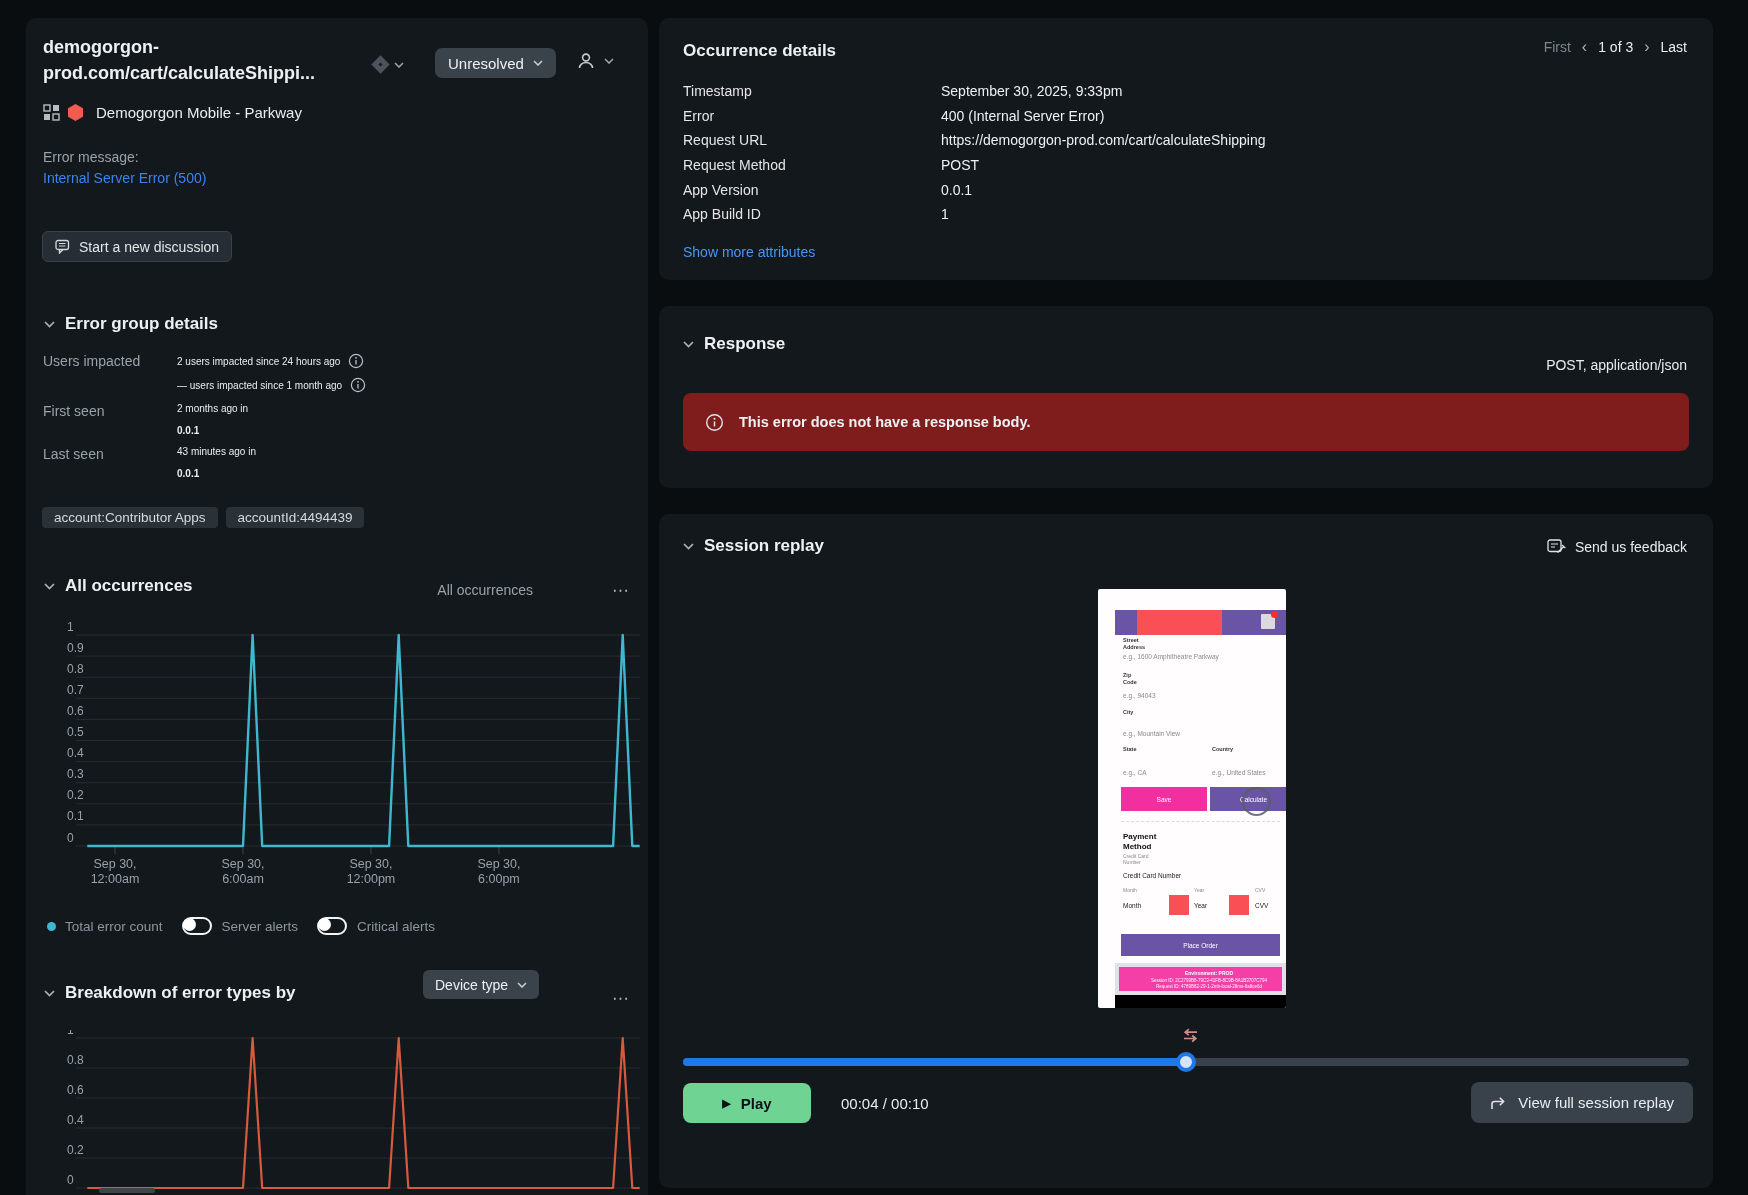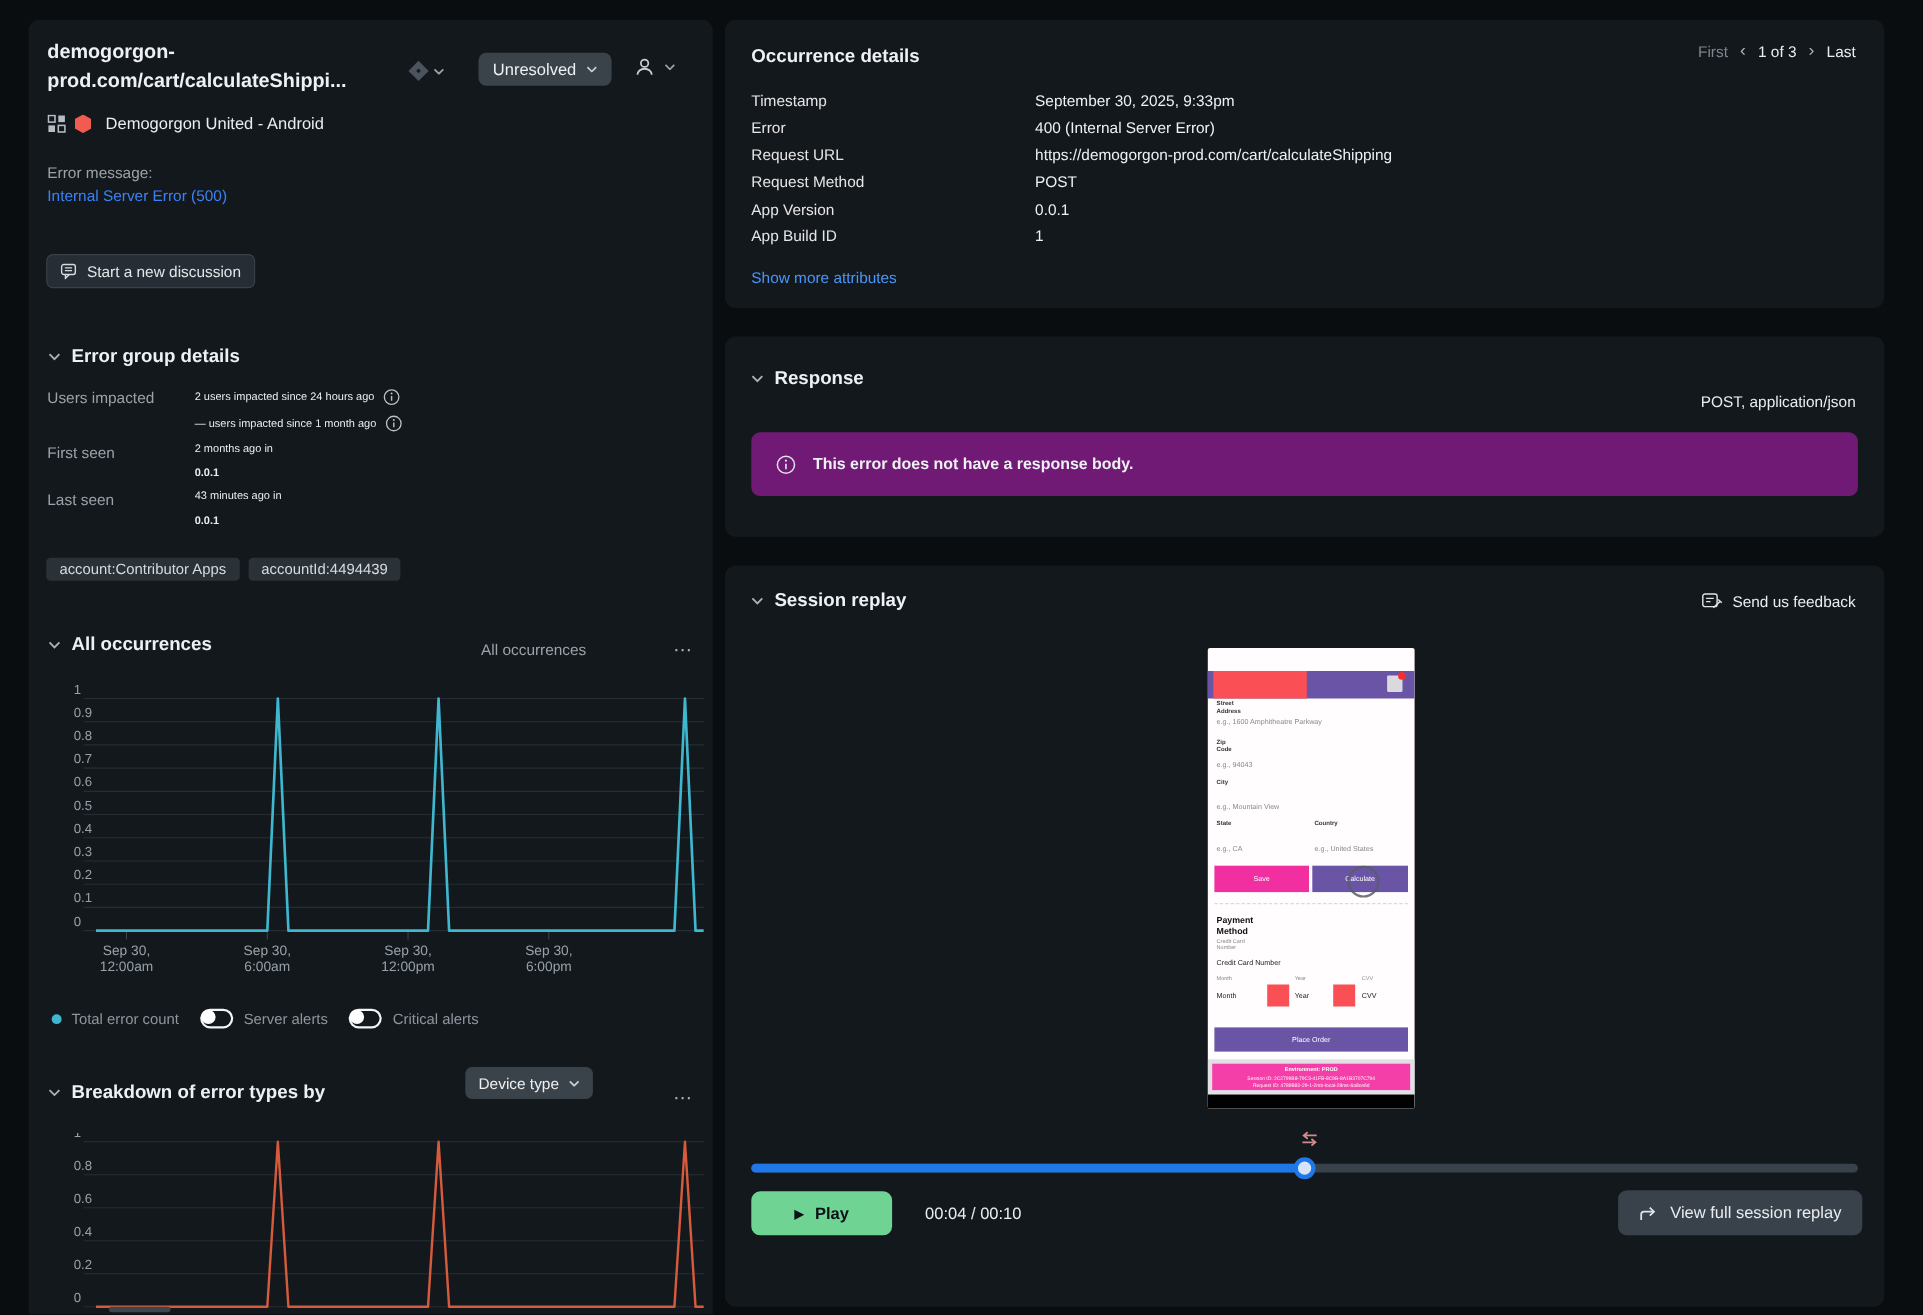--- a/index.html
+++ b/index.html
@@ -45,38 +45,38 @@
   .pager{position:absolute;right:26px;top:21px;display:flex;align-items:center;gap:11px;font-size:14px;color:#e9edf0;}
   .pager .muted{color:#7d868e;cursor:pointer;}
   .pager .nav{color:#aab2b9;font-size:16px;cursor:pointer;line-height:14px;}
   .rp-title{position:absolute;left:24px;font-size:17px;font-weight:700;color:#eef1f3;}
   .detail-rows{position:absolute;left:24px;top:61px;}
   .d-row{display:flex;height:24.6px;align-items:center;font-size:14px;}
   .d-row .dl{width:258px;color:#e5e5e5;}
   .d-row .dv{color:#eef1f3;}
   .link{color:#4a95f7;font-size:14px;cursor:pointer;}
   .content-type{position:absolute;right:26px;top:51px;font-size:14px;color:#e9edf0;}
-  .info-box{position:absolute;left:24px;right:24px;top:87px;height:58px;background:#701a75;border-radius:8px;
+  .info-box{position:absolute;left:24px;right:24px;top:87px;height:58px;background:#7f1d1d;border-radius:8px;
      display:flex;align-items:center;padding:0 22px;gap:15px;}
   .info-box .msg{font-size:14.5px;font-weight:700;color:#eef1f3;}
   .feedback{position:absolute;right:26px;top:24px;display:flex;align-items:center;gap:9px;font-size:14px;color:#e9edf0;cursor:pointer;}
   
   .swap-marker{position:absolute;left:523px;top:514px;cursor:pointer;}
   .slider{position:absolute;left:24px;right:24px;top:544px;height:8px;background:#39414a;border-radius:4px;cursor:pointer;}
   .slider .fill{position:absolute;left:0;top:0;bottom:0;background:#1f78e8;border-radius:4px 0 0 4px;}
   .slider .thumb{position:absolute;top:-6px;width:12px;height:12px;border-radius:50%;background:#d7e4f7;border:4px solid #1f78e8;margin-left:-10px;cursor:grab;}
   .btn-play{position:absolute;left:24px;top:569px;width:128px;height:40px;background:#6fd394;border-radius:8px;
      display:flex;align-items:center;justify-content:center;gap:10px;color:#0c1116;font-size:15px;font-weight:700;cursor:pointer;}
   .btn-play .tri{font-size:11px;}
   .time{position:absolute;left:182px;top:581px;font-size:15px;color:#e9edf0;}
   .btn-viewfull{position:absolute;right:20px;top:568px;height:41px;background:#39414a;border-radius:8px;
      display:flex;align-items:center;gap:11px;padding:0 19px;color:#e9edf0;font-size:15px;cursor:pointer;}
   
   .phone{position:absolute;left:439px;top:75px;width:188px;height:419px;background:#fffdfe;border-radius:2px;overflow:hidden;color:#2a2a2a;}
-  .phone *{position:absolute;}
+  .phone *{position:absolute;margin-left:17px;}
   .ph-header{left:0;right:0;top:21px;height:25px;background:#6a54a6;}
   .ph-red{left:5px;top:0;bottom:0;width:85px;background:#f94f55;}
   .ph-cart{right:11px;top:4px;width:14px;height:15px;background:#d9d9de;border-radius:1px;}
   .ph-badge{right:-3px;top:-3px;width:7px;height:7px;border-radius:50%;background:#f3302f;}
   .ph-lab{font-size:5.5px;font-weight:700;color:#333;line-height:7px;}
   .ph-ph{font-size:6.5px;color:#8a8a8a;white-space:nowrap;}
   .ph-btn{height:24px;color:#fff;font-size:6.5px;display:flex;align-items:center;justify-content:center;}
   .ph-halo{left:127px;top:198px;width:25px;height:25px;border:2.5px solid rgba(88,94,101,.85);border-radius:50%;}
   .ph-div{left:6px;right:6px;top:232px;border-top:1px dashed #d9d9d9;}
   .ph-tiny{font-size:5px;color:#8a8a8a;line-height:6px;}
@@ -123,21 +123,21 @@
     </div>
 
     <div class="lc-approw">
       <svg width="17" height="17">
         <rect x="1" y="1" width="6" height="6" stroke="#b6bdc4" stroke-width="1.4" fill="none"></rect>
         <rect x="10" y="1" width="6" height="6" fill="#b6bdc4"></rect>
         <rect x="1" y="10" width="6" height="6" fill="#b6bdc4"></rect>
         <rect x="10" y="10" width="6" height="6" stroke="#b6bdc4" stroke-width="1.4" fill="none"></rect>
       </svg>
       <span class="hexagon"></span>
-      <span class="app-name">Demogorgon United - Android</span>
+      <span class="app-name">Demogorgon Mobile - Parkway</span>
     </div>
 
     <div class="err-label gray">Error message:</div>
     <div class="err-value">Internal Server Error (500)</div>
 
     <div class="btn-discussion">
       <svg width="15" height="15">
         <rect x="1" y="1.5" width="12.5" height="9" rx="2" stroke="#d6dadd" stroke-width="1.3" fill="none"></rect>
         <path d="M4 4.5 H10.5 M4 7 H10.5" stroke="#d6dadd" stroke-width="1.1"></path>
         <path d="M4.5 10.5 V14 L8 10.5" stroke="#d6dadd" stroke-width="1.3" fill="none"></path>

